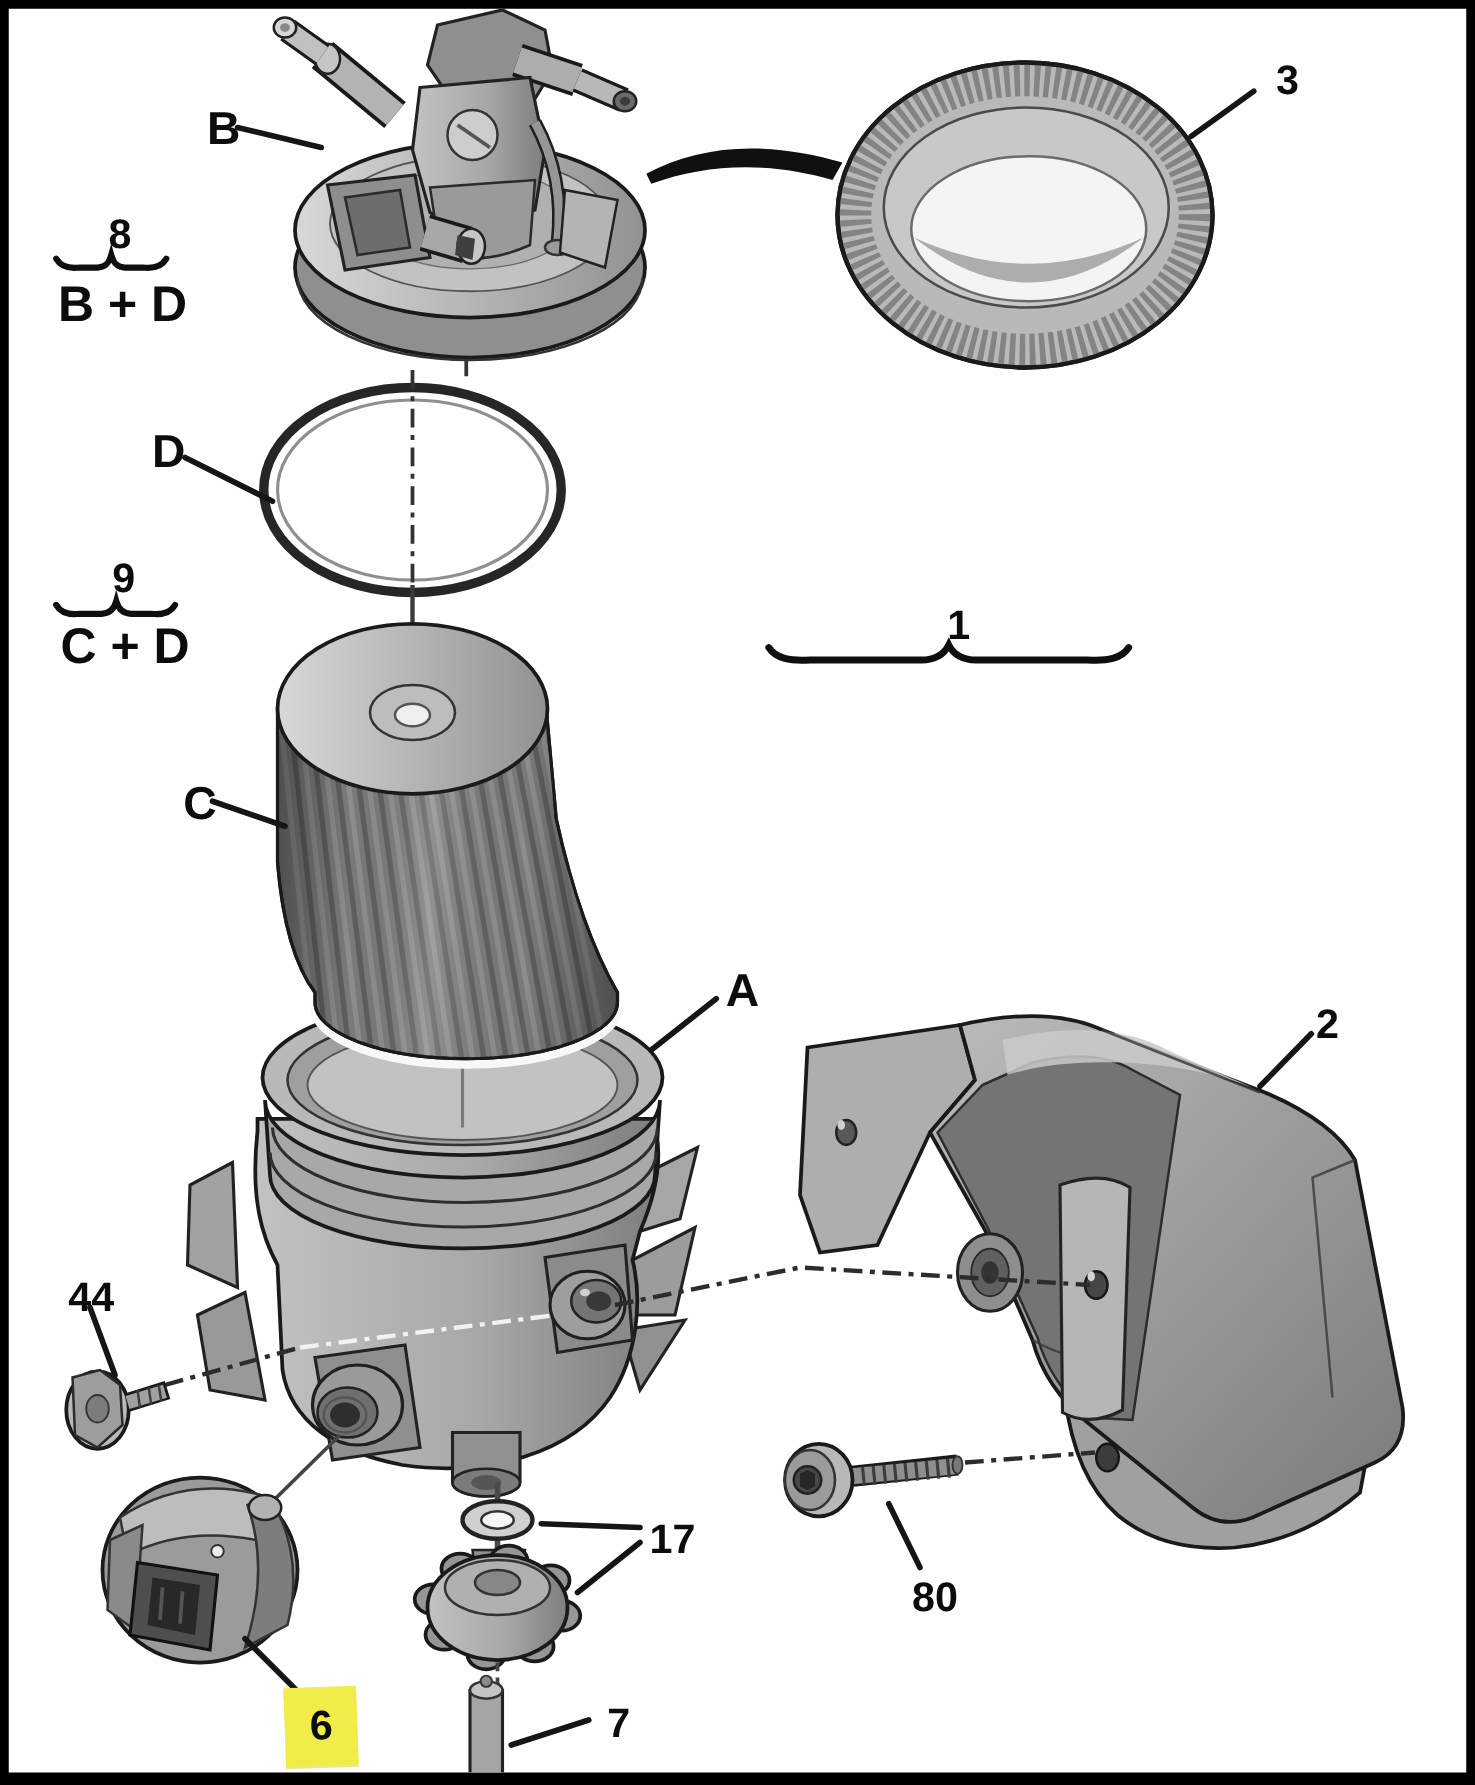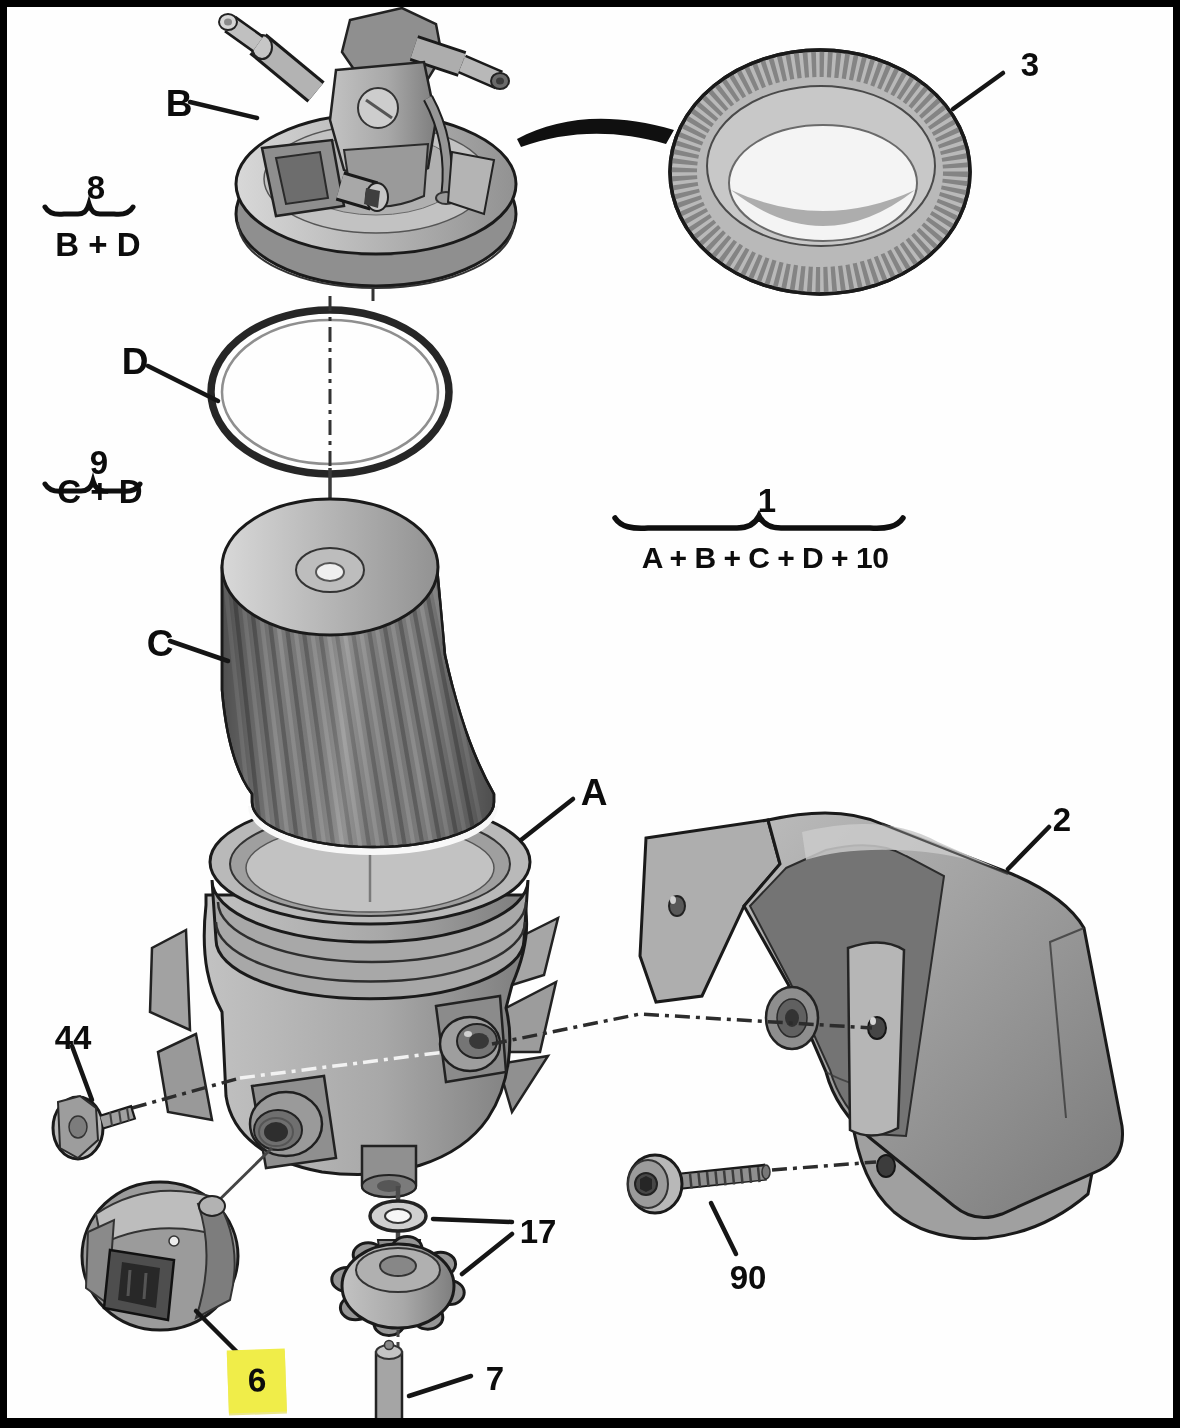--- a/index.html
+++ b/index.html
@@ -9,21 +9,21 @@
     overflow:hidden;font-family:"Liberation Sans","DejaVu Sans",sans-serif;
   }
   #art{position:absolute;left:0;top:0;z-index:1;}
   .lbl{
     position:absolute;z-index:2;transform:translate(-50%,-50%);
     color:#0c0c0c;font-weight:700;white-space:nowrap;line-height:1;
     letter-spacing:0px;
   }
   .sz-letter{font-size:37px;}
   .sz-num{font-size:33px;}
-  .sz-formula{font-size:33px;}
+  .sz-formula{font-size:40px;}
   .sz-formula-long{font-size:30px;letter-spacing:-0.5px;}
   .hl{
     background:#f0ed49;
     transform:translate(-50%,-50%) rotate(-2deg);
     padding:14px 20px 16px 20px;
     box-shadow:0 2px 0 rgba(220,214,60,.6);
   }
 </style>
 </head>
 <body>
@@ -303,25 +303,24 @@
     <path d="M615,518 C621,527 632,529 648,528 L737,528 C748,528 755,524 759,516 C763,524 770,528 781,528 L870,528 C886,529 897,527 903,518" stroke-width="5.5"></path>
   </g>
 </svg>
 
 <div class="lbl sz-letter" style="left:172px;top:96px">B</div>
 <div class="lbl sz-num" style="left:89px;top:180px">8</div>
 <div class="lbl sz-formula" style="left:91px;top:237px">B + D</div>
 <div class="lbl sz-num" style="left:1023px;top:57px">3</div>
 <div class="lbl sz-letter" style="left:128px;top:354px">D</div>
 <div class="lbl sz-num" style="left:92px;top:455px">9</div>
-<div class="lbl sz-formula" style="left:93px;top:484px">C + D</div>
+<div class="lbl sz-formula" style="left:93px;top:510px">C + D</div>
 <div class="lbl sz-num" style="left:760px;top:493px">1</div>
-<div class="lbl sz-formula-long" style="left:758px;top:551px">A + B + C + D + 10</div>
 <div class="lbl sz-letter" style="left:153px;top:636px">C</div>
 <div class="lbl sz-letter" style="left:587px;top:785px">A</div>
 <div class="lbl sz-num" style="left:1055px;top:812px">2</div>
 <div class="lbl sz-num" style="left:66px;top:1030px">44</div>
 <div class="lbl sz-num" style="left:531px;top:1224px">17</div>
-<div class="lbl sz-num" style="left:741px;top:1270px">90</div>
+<div class="lbl sz-num" style="left:741px;top:1270px">80</div>
 <div class="lbl sz-num hl" style="left:250px;top:1374px">6</div>
 <div class="lbl sz-num" style="left:488px;top:1371px">7</div>
 
 </div>
 
 </body></html>

